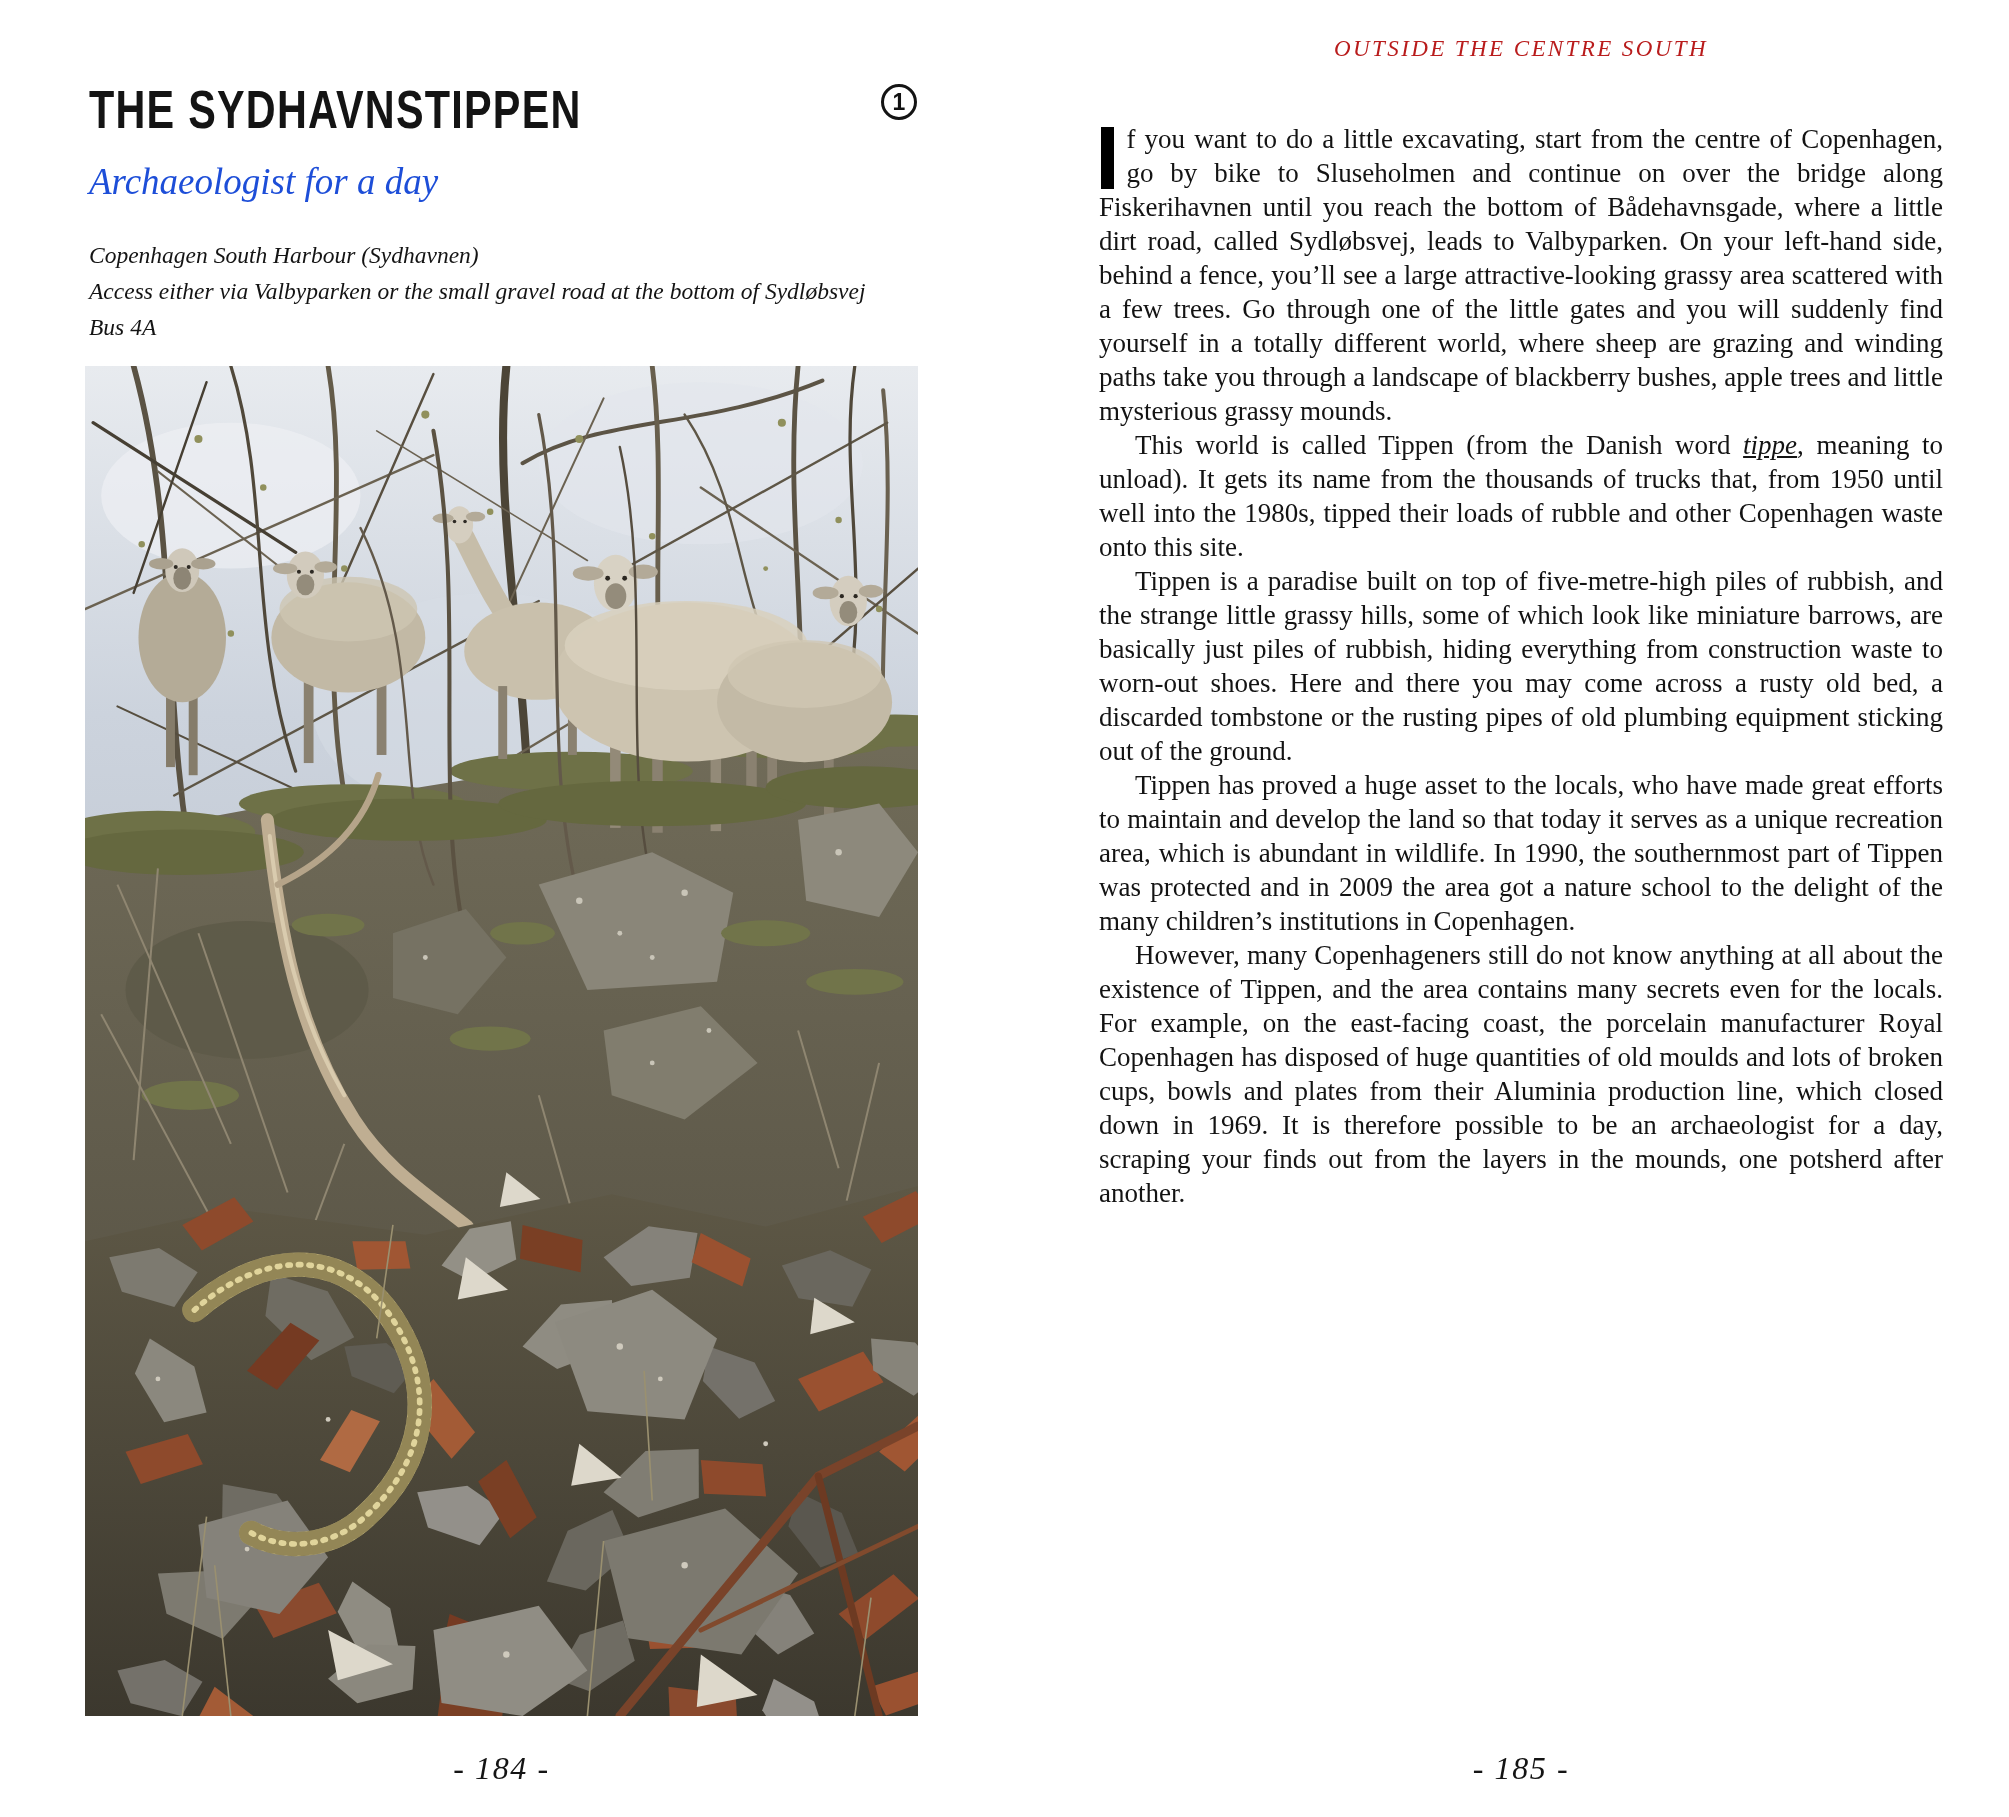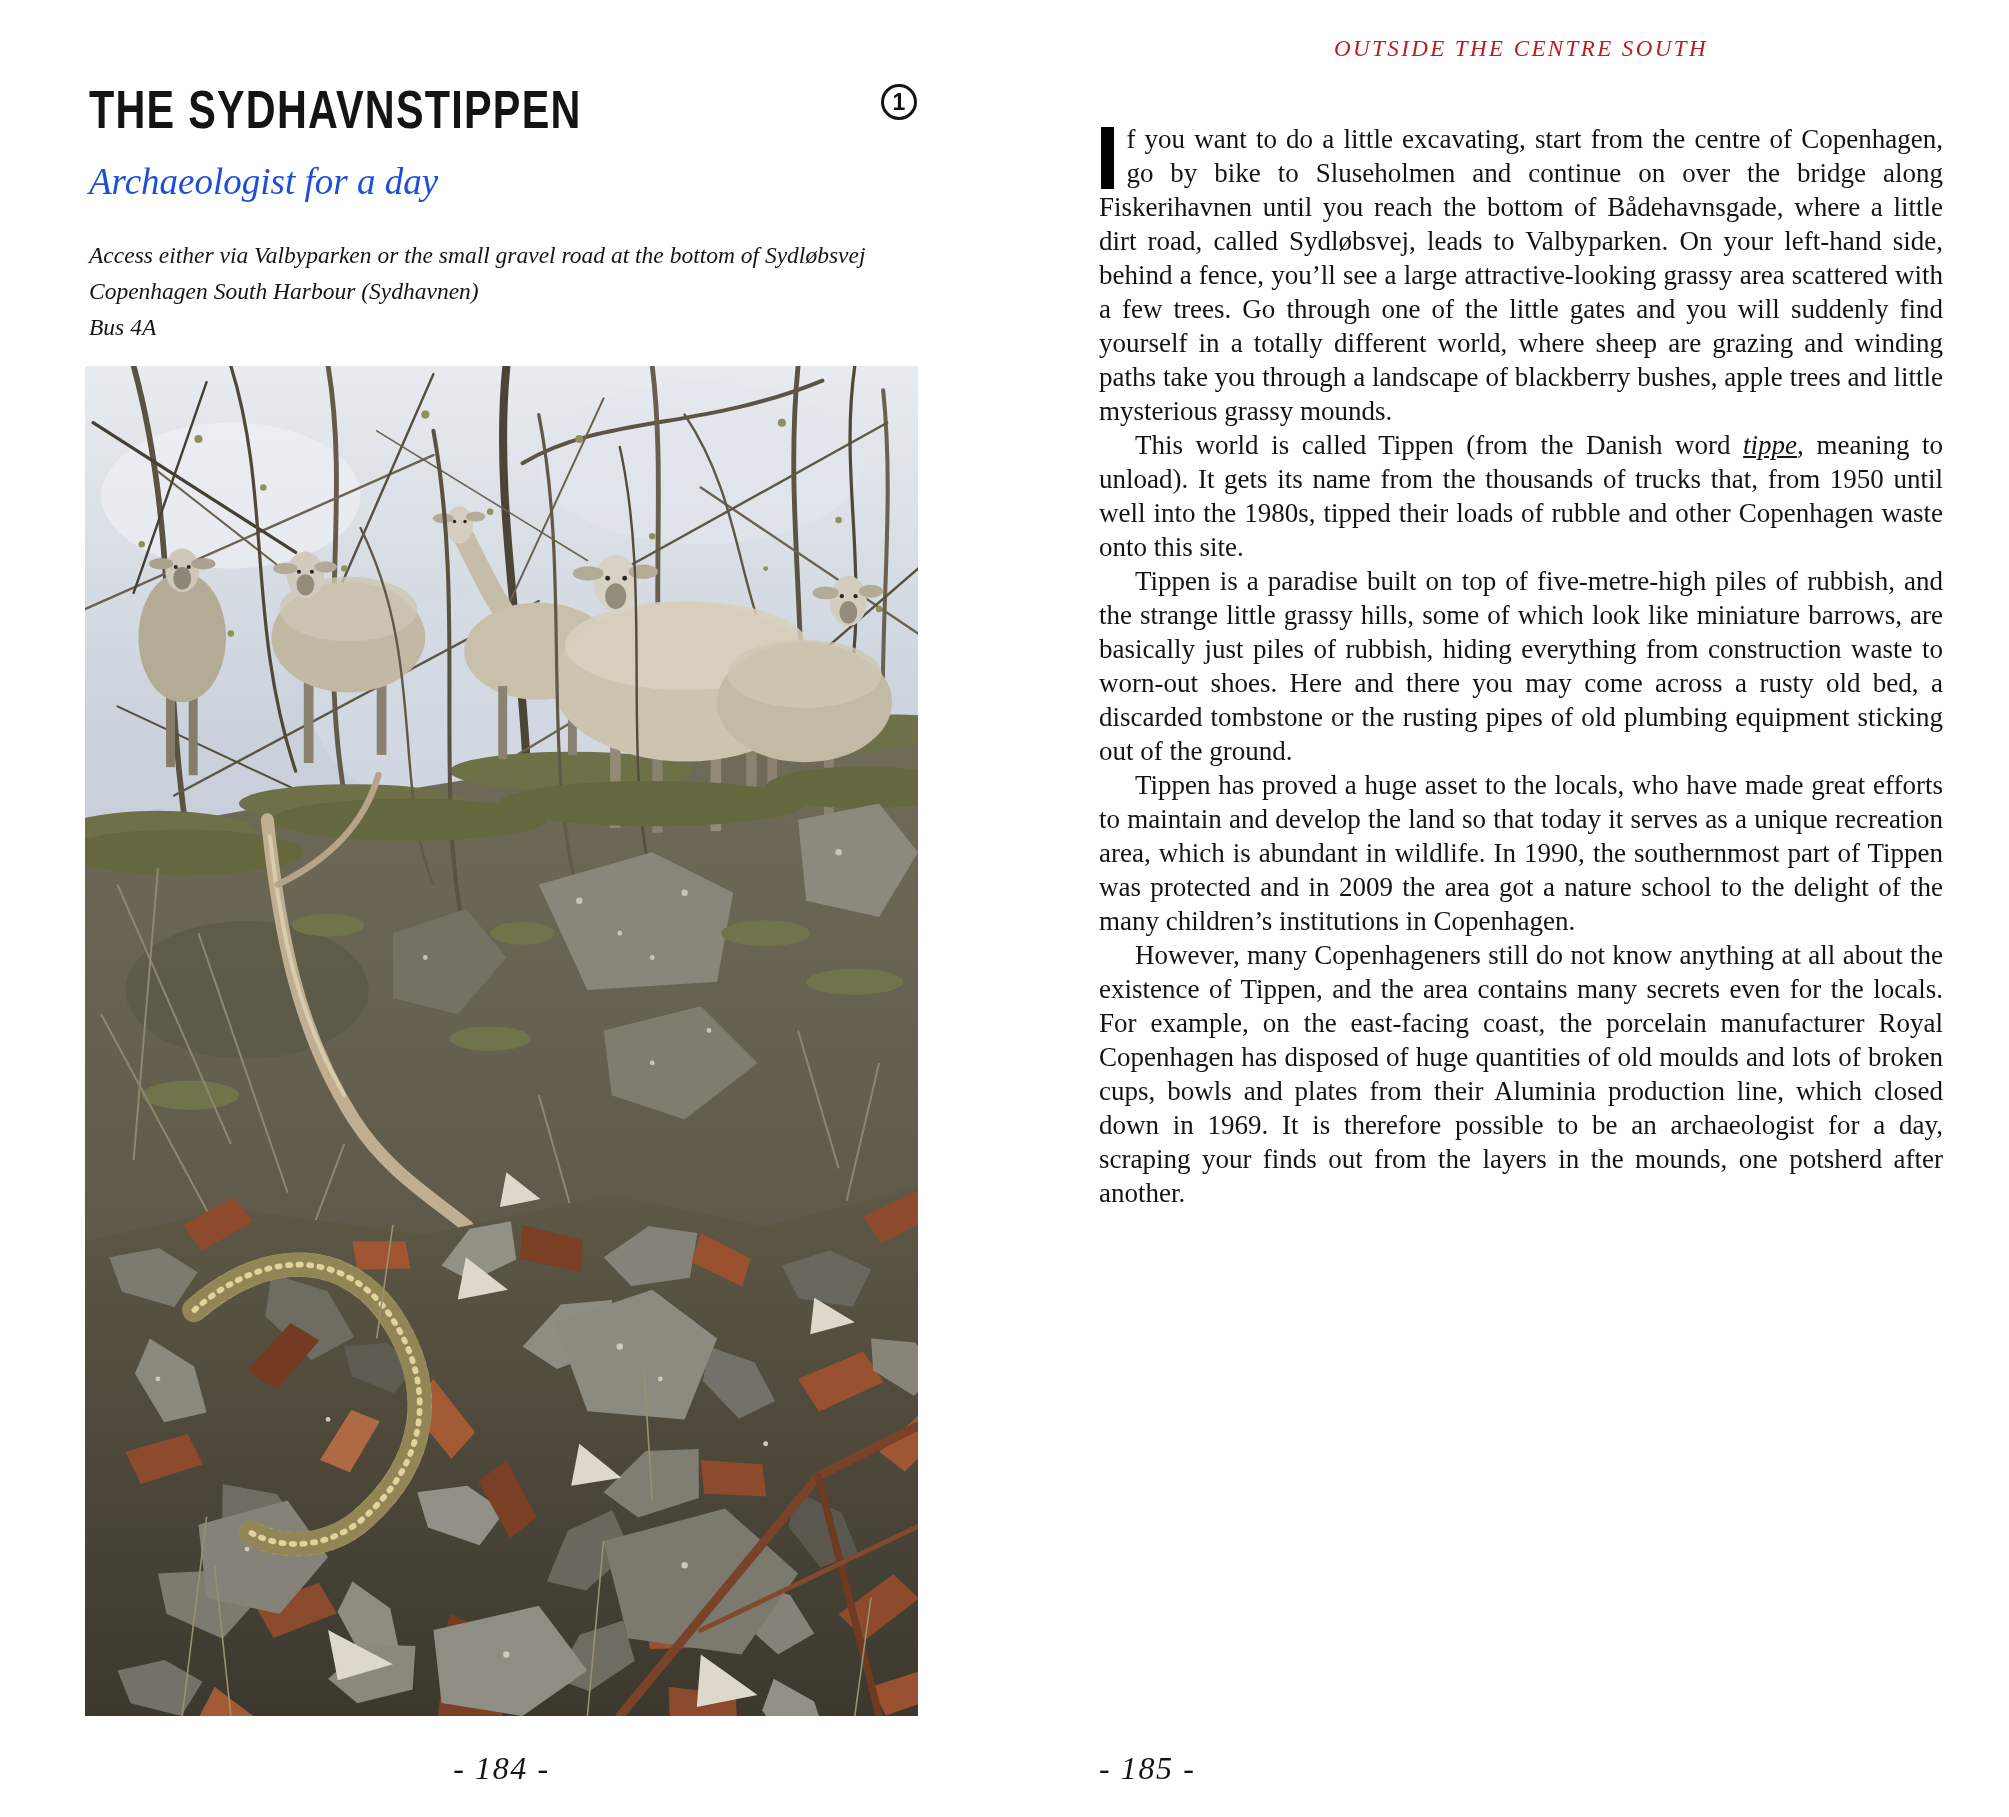--- a/index.html
+++ b/index.html
@@ -8,42 +8,42 @@
 
   
   .title{position:absolute;left:89px;top:79px;font-family:"Liberation Sans",sans-serif;font-weight:bold;font-size:53px;letter-spacing:1.6px;transform:scaleX(.78);transform-origin:0 0;white-space:nowrap;color:#141414;}
   .badge{position:absolute;left:881px;top:84px;width:36px;height:36px;border:3.2px solid #141414;border-radius:50%;display:flex;align-items:center;justify-content:center;font-family:"Liberation Sans",sans-serif;font-weight:bold;font-size:23px;box-sizing:border-box;}
   .subtitle{position:absolute;left:89px;top:160px;font-style:italic;font-size:37px;color:#1d4ed8;text-align:center;}
   .location{position:absolute;left:89px;top:237px;font-style:italic;font-size:23.5px;line-height:36px;color:#141414;max-width:859px;}
   .photo-frame{position:absolute;left:85px;top:366px;width:833px;height:1350px;overflow:hidden;background:#8b8678;}
   .photo-frame svg{display:block;width:100%;height:100%;}
   .pagenum{position:absolute;font-style:italic;font-size:32px;letter-spacing:1.6px;color:#141414;}
   .pagenum.left{left:85px;width:833px;top:1750px;text-align:center;}
-  .pagenum.right{left:1099px;width:844px;top:1750px;}
+  .pagenum.right{left:1099px;width:844px;top:1750px;text-align:center;}
 
   
   .running-header{position:absolute;left:1099px;width:844px;top:36px;text-align:center;font-style:italic;font-size:23px;letter-spacing:2.4px;color:#b91c1c;}
   .article{position:absolute;left:1099px;top:122px;width:844px;font-size:27px;line-height:34px;text-align:justify;color:#131313;hyphens:auto;-webkit-hyphens:auto;}
   .article p{margin:0;}
   .article p.indent{text-indent:36px;}
   .drop-cap{float:left;width:13.8px;height:62px;background:#000;color:transparent;margin:4.9px 12px 0 1.6px;overflow:hidden;}
   .em{font-style:italic;text-decoration:underline;}
 </style>
 </head>
 <body>
 
 <div class="spread">
 
   <div class="title">THE SYDHAVNSTIPPEN</div>
   <div class="badge">1</div>
   <div class="subtitle">Archaeologist for a day</div>
 
   <div class="location">
+    <div>Copenhagen South Harbour (Sydhavnen)</div>
     <div>Access either via Valbyparken or the small gravel road at the bottom of Sydløbsvej</div>
-    <div>Copenhagen South Harbour (Sydhavnen)</div>
     <div>Bus 4A</div>
   </div>
 
   <div class="photo-frame" aria-label="Five sheep standing among bare trees on a hillside made of rubble, bricks and discarded objects at Tippen, Copenhagen South Harbour">
     <svg viewBox="0 0 1028 1666" preserveAspectRatio="none">
       <defs>
         <linearGradient id="sky" x1="0" y1="0" x2="0" y2="1">
           <stop offset="0" stop-color="#e8ebef"></stop>
             <stop offset=".55" stop-color="#ccd3dd"></stop>
             <stop offset="1" stop-color="#c2c9d4"></stop>

